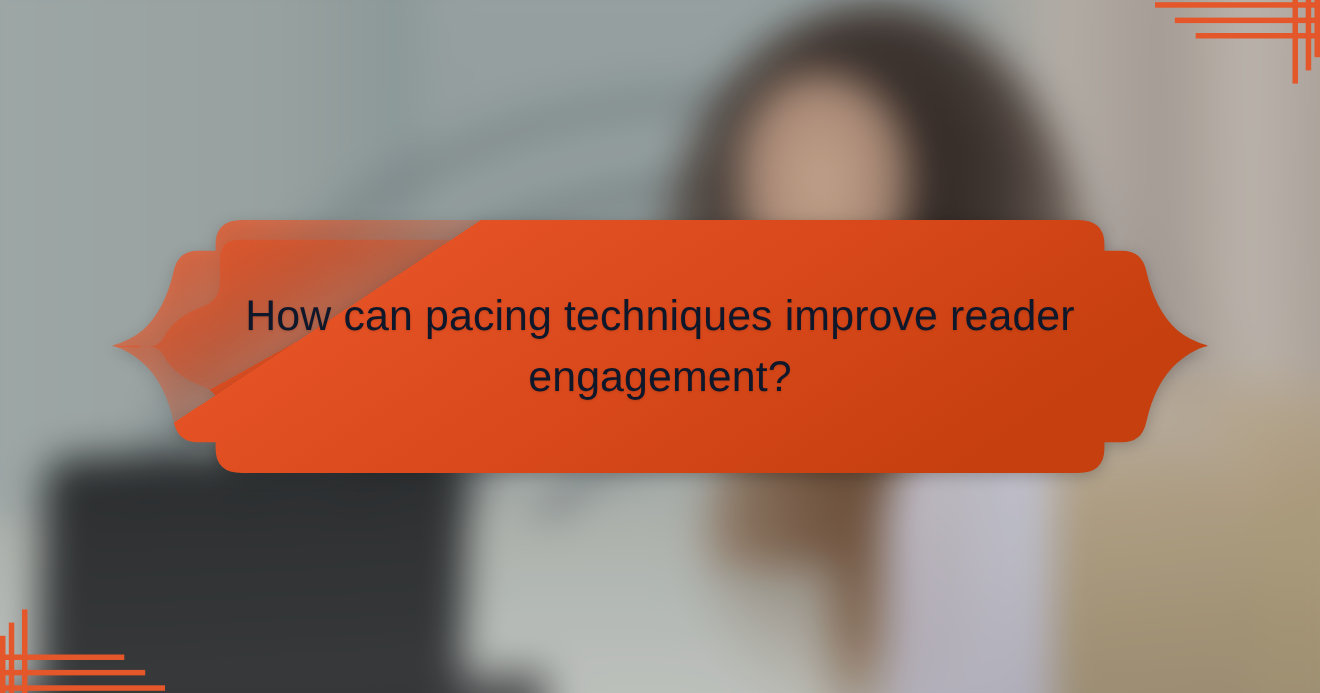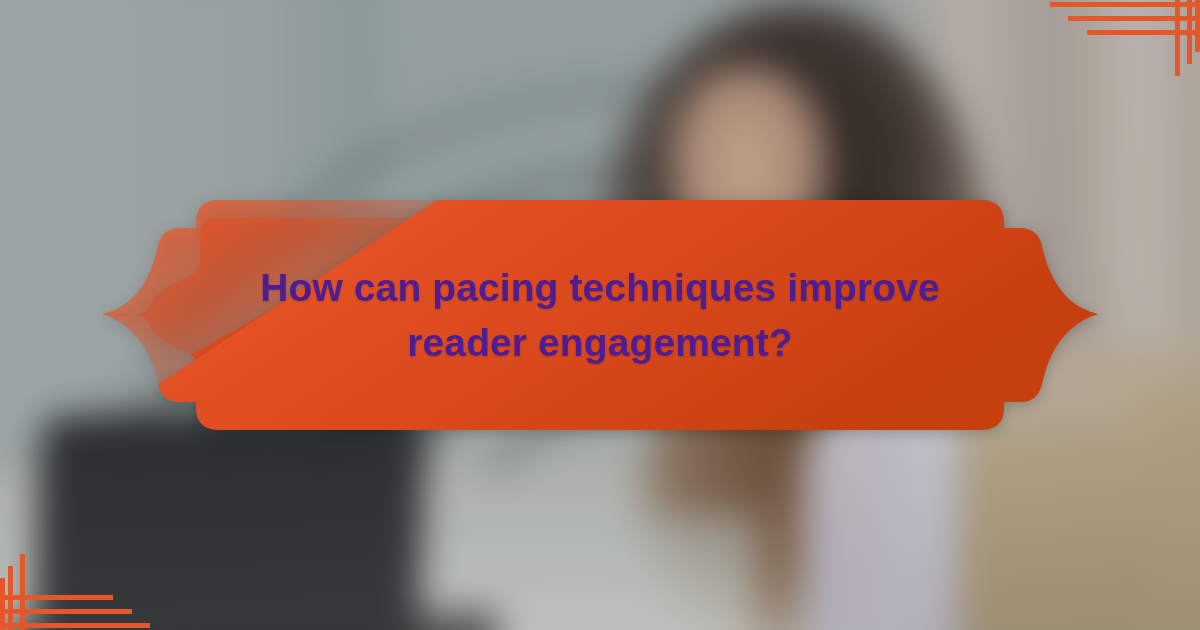--- a/index.html
+++ b/index.html
@@ -243,24 +243,24 @@
   .banner-text {
     position: absolute;
     left: 110px;
     right: 110px;
     top: 0;
     bottom: 0;
     display: flex;
     align-items: center;
     justify-content: center;
     text-align: center;
-    color: #4c1d95;
+    color: #0f172a;
     font-size: 39px;
     line-height: 1.42;
-    font-weight: 700;
+    font-weight: 400;
     letter-spacing: 0.1px;
     text-shadow: 0 1px 2px rgba(120,40,10,0.28);
     padding: 0 6px;
     box-sizing: border-box;
   }
 </style>
 </head>
 <body>
 
 <div class="canvas">

